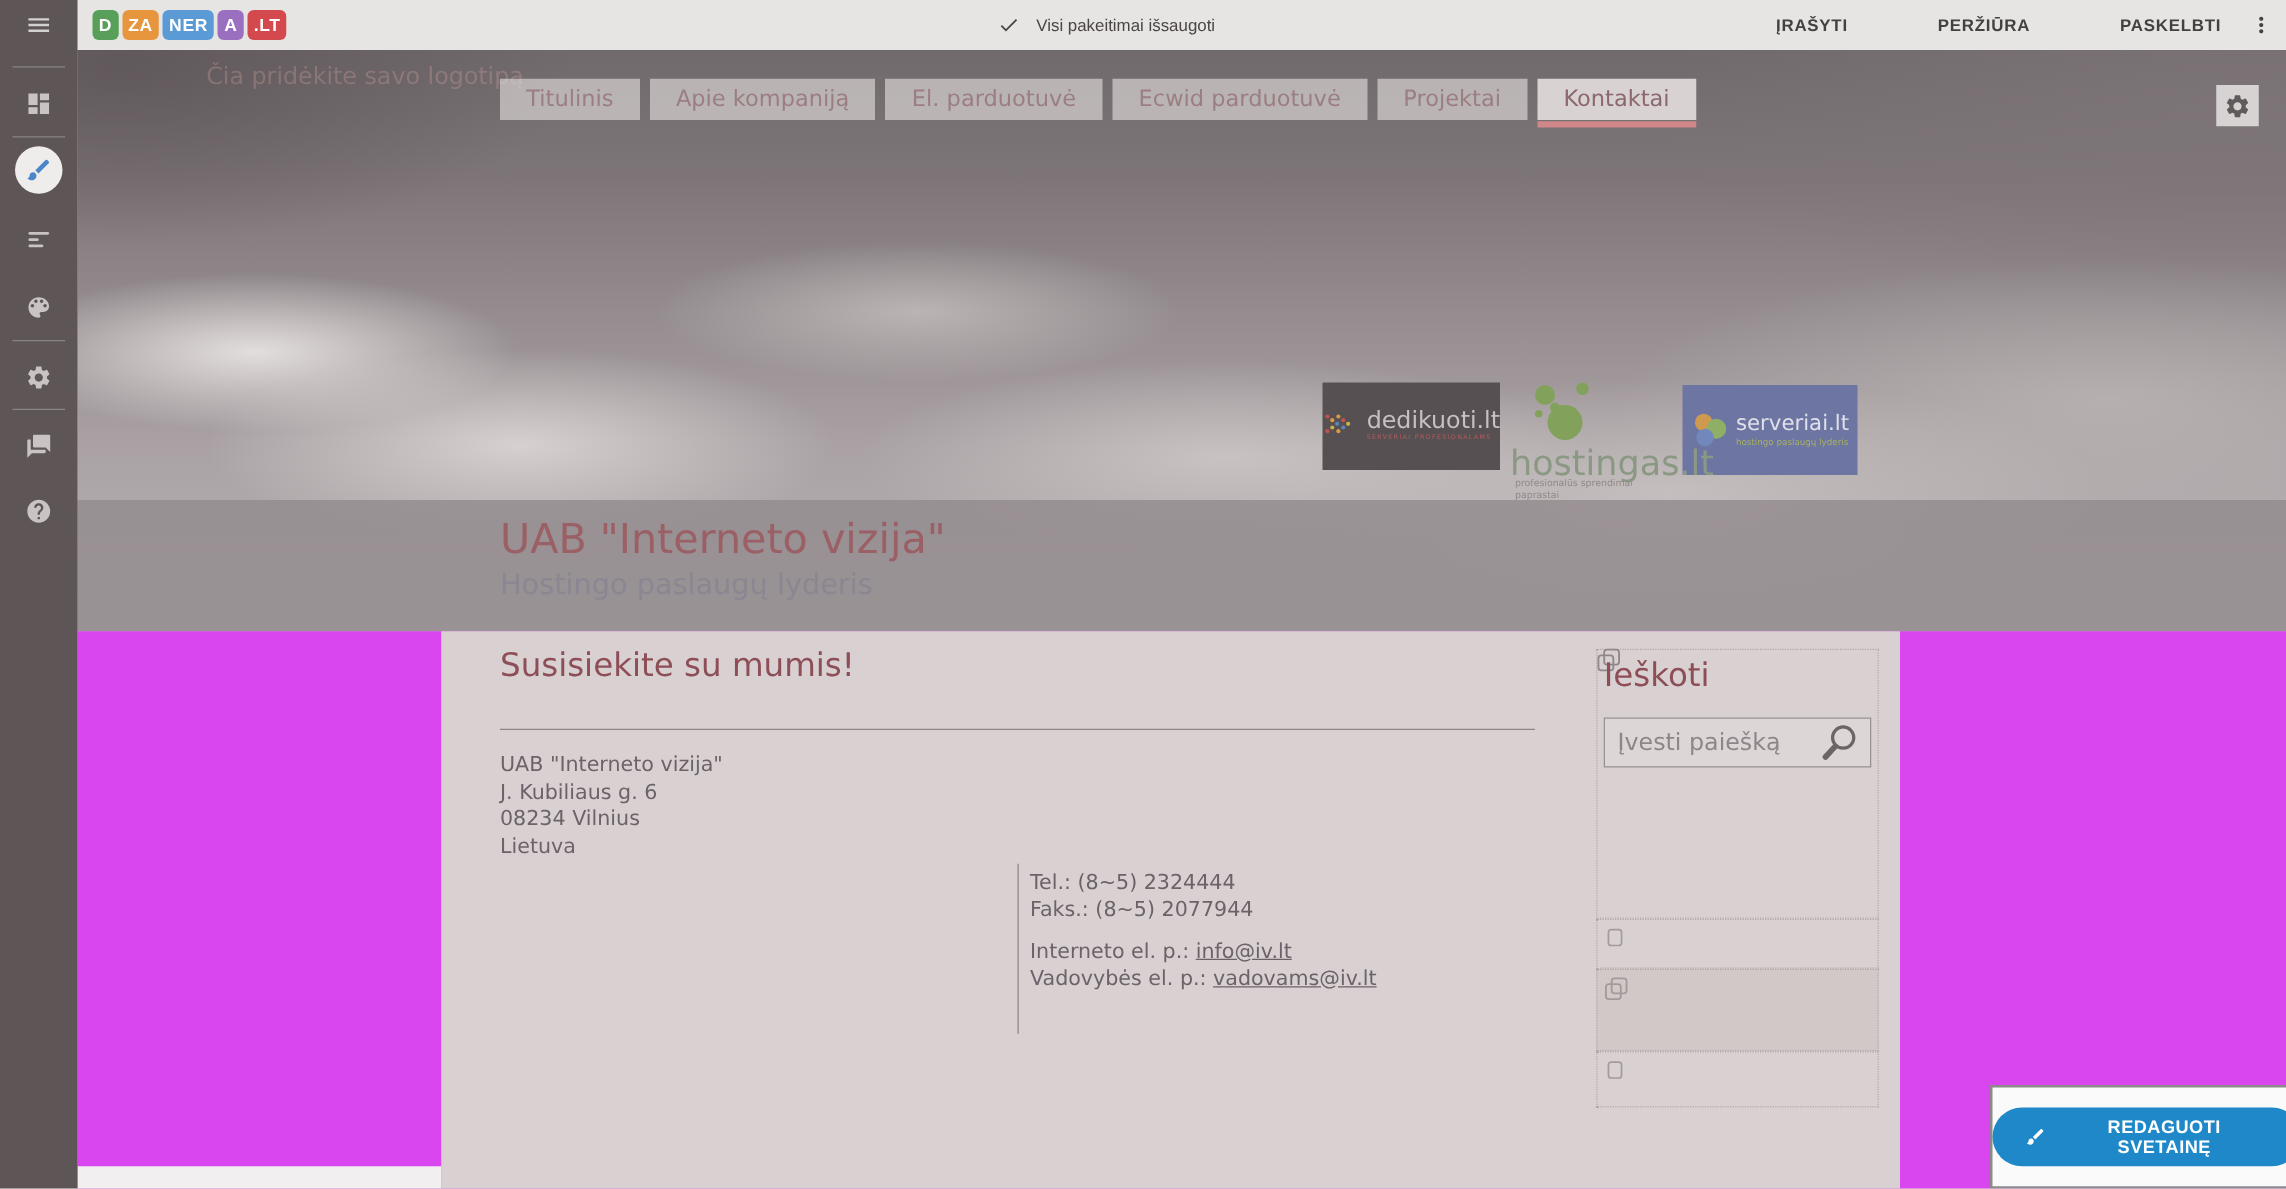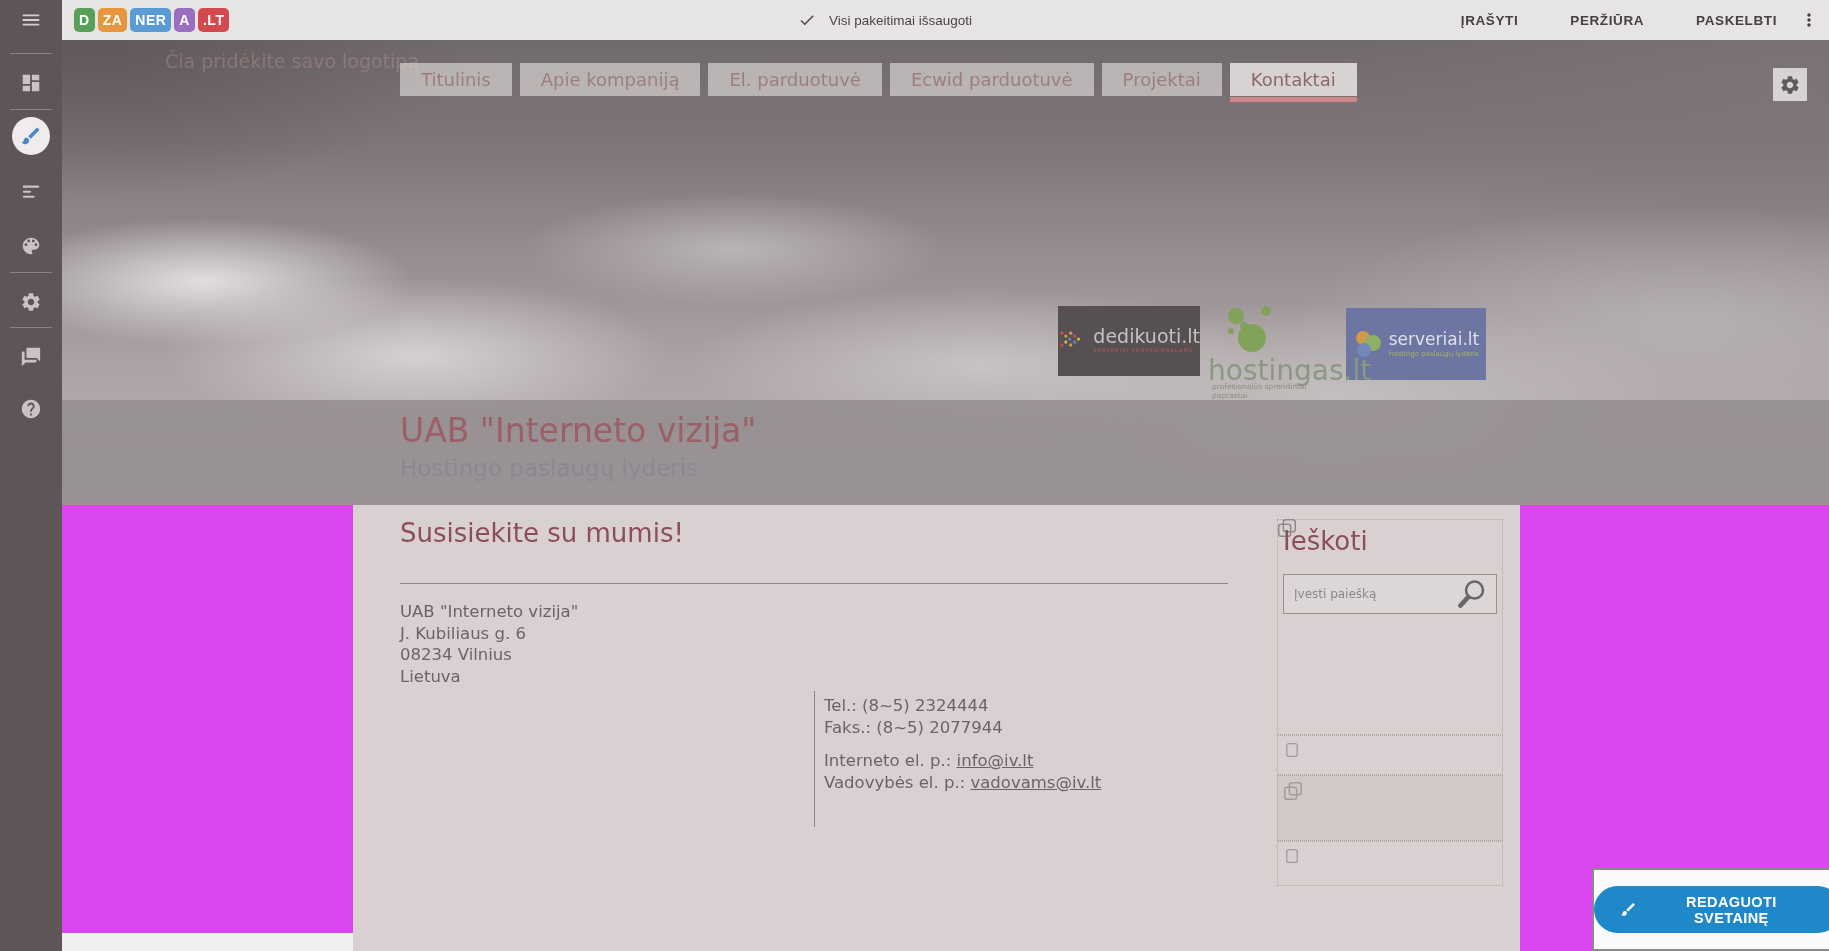--- a/index.html
+++ b/index.html
@@ -10,21 +10,21 @@
   .topbar{position:absolute;left:0;top:0;width:1829px;height:40px;background:#e7e4e4;z-index:30;}
   .hamburger-box{position:absolute;left:0;top:0;width:62px;height:40px;background:#5d5556;
                  display:flex;align-items:center;justify-content:center;cursor:pointer;}
   .hamburger-box svg{width:22px;height:22px;color:#d6d1d1;}
   .logo{position:absolute;left:74px;top:8px;display:flex;gap:3px;cursor:pointer;}
   .logo .blk{display:flex;align-items:center;justify-content:center;height:24px;padding:0 5px;
              border-radius:5px;color:#fff;font-weight:bold;font-size:14px;letter-spacing:.5px;}
   .saved{position:absolute;left:798px;top:0;height:40px;display:flex;align-items:center;gap:13px;
          color:#4b4546;font-size:13.5px;}
   .saved svg{width:18px;height:18px;color:#4b4546;}
-  .topbar-actions{position:absolute;right:46px;top:0;height:40px;display:flex;align-items:center;gap:40px;}
+  .topbar-actions{position:absolute;right:46px;top:0;height:40px;display:flex;align-items:center;gap:60px;}
   .tb-btn{font-size:13.5px;font-weight:700;letter-spacing:.6px;color:#454041;cursor:pointer;background:none;border:none;
           font-family:"Liberation Sans",sans-serif;}
   .kebab{position:absolute;right:8px;top:8px;width:24px;height:24px;color:#454041;cursor:pointer;
          display:flex;align-items:center;justify-content:center;}
   .kebab svg{width:20px;height:20px;}
 
   
   .sidebar{position:absolute;left:0;top:40px;width:62px;height:911px;background:#5d5556;z-index:30;}
   .sb-div{position:absolute;left:10px;width:42px;border-top:1px solid rgba(255,255,255,.28);}
   .sb-icon{position:absolute;left:50%;transform:translate(-50%,-50%);width:24px;height:24px;
@@ -91,21 +91,21 @@
   .info2{position:absolute;left:471px;top:190px;font-size:16.5px;line-height:21.5px;color:#6b6369;}
   .info2 .gap{height:12px;}
   .info2 a{color:#6b6369;text-decoration:underline;cursor:pointer;}
 
   .search-widget{position:absolute;left:924px;top:14px;width:226px;height:216px;
                  border:1px dotted #b1a8a8;box-sizing:border-box;}
   .sw-copy{position:absolute;left:-2px;top:-3px;width:22px;height:22px;color:#8f8789;}
   .sw-title{position:absolute;left:5px;top:6px;font-size:26px;color:#8d4e57;}
   .sw-input{position:absolute;left:5px;top:54px;width:214px;height:40px;box-sizing:border-box;
             border:1px solid #98918f;background:#dcd6d6;font-family:"DejaVu Sans",sans-serif;
-            font-size:12px;color:#6b6369;padding:0 44px 0 10px;}
+            font-size:19px;color:#6b6369;padding:0 44px 0 10px;}
   .sw-input::placeholder{color:#8e878a;opacity:1;}
   .sw-search{position:absolute;left:176px;top:58px;width:34px;height:34px;color:#6b6566;cursor:pointer;}
 
   .wrow{position:absolute;left:924px;width:226px;border:1px dotted #b1a8a8;box-sizing:border-box;cursor:pointer;}
   .wrow .sq{position:absolute;left:5px;top:5px;width:18px;height:18px;color:#a39b9b;}
   .wrow .cp{position:absolute;left:4px;top:4px;width:22px;height:22px;color:#a39b9b;}
   .wrow1{top:230px;height:40px;background:#d9d1d1;}
   .wrow2{top:270px;height:66px;background:#d1c8c8;}
   .wrow3{top:336px;height:45px;background:#d9d1d1;}
 

